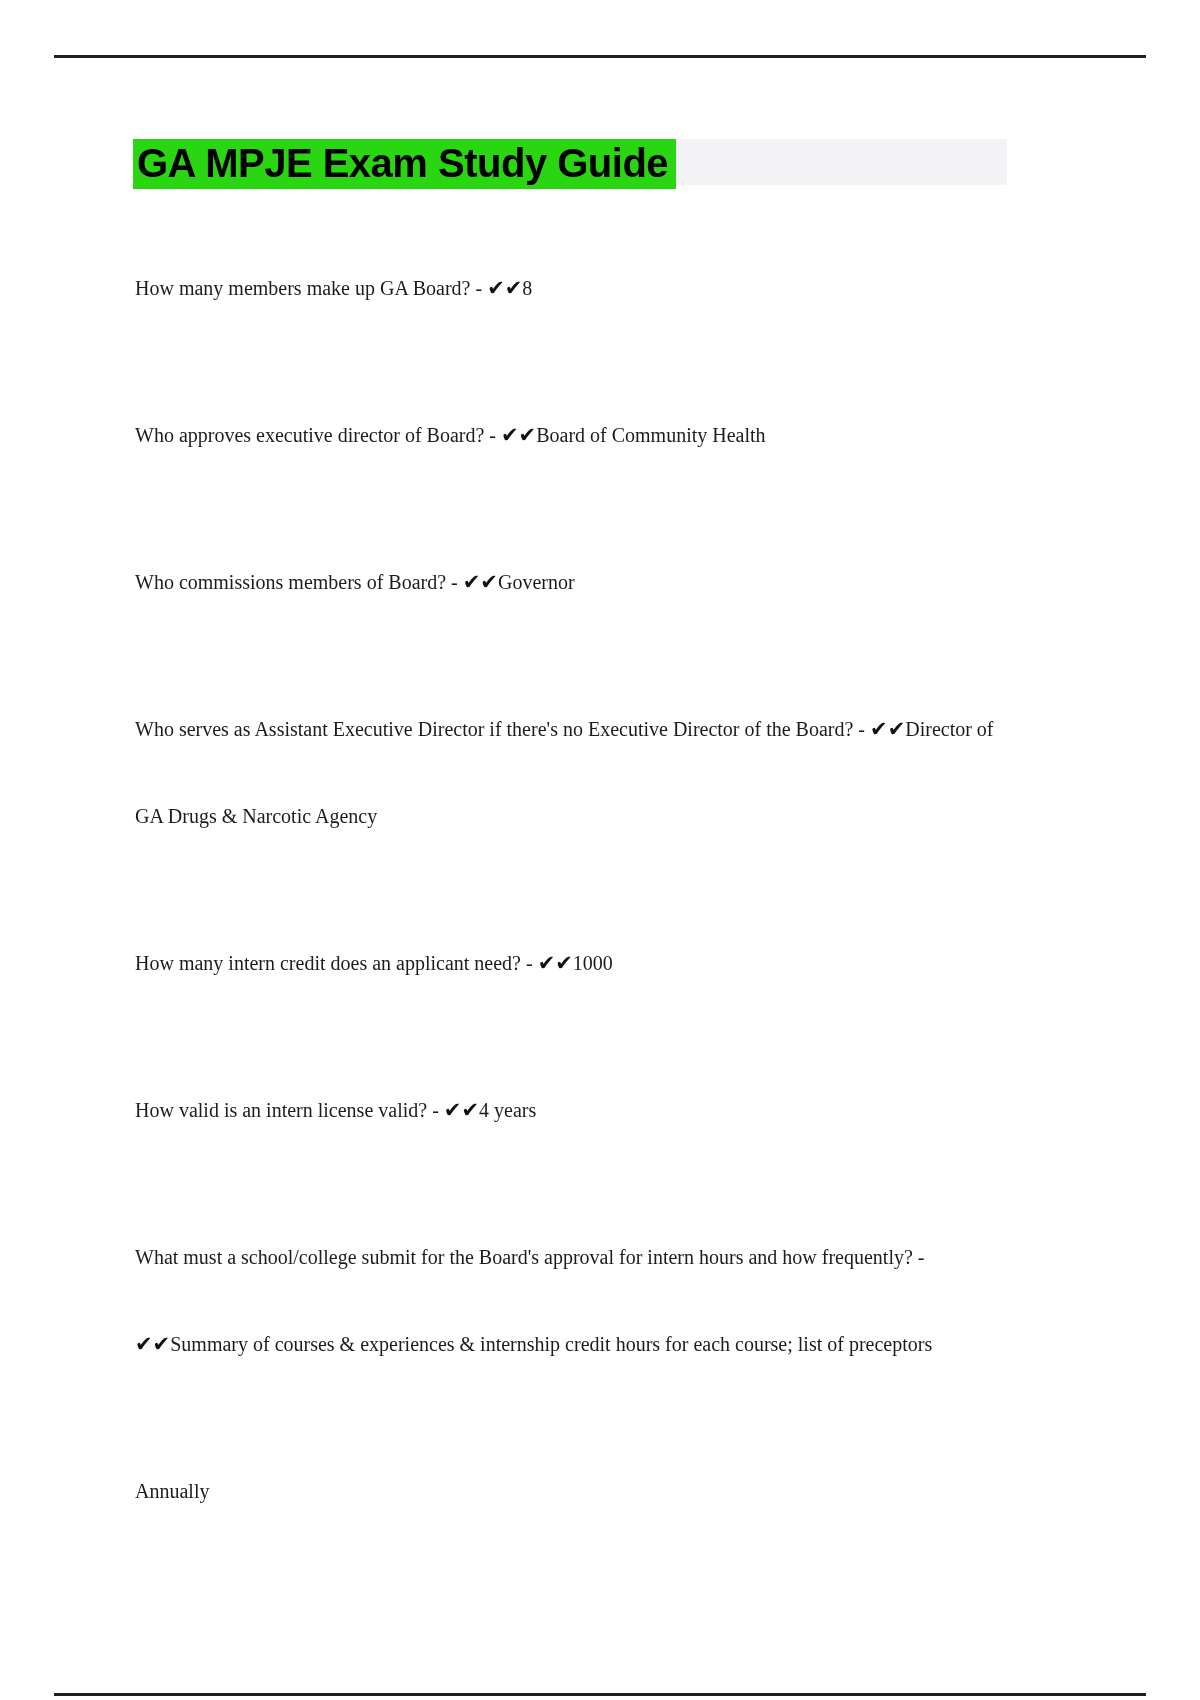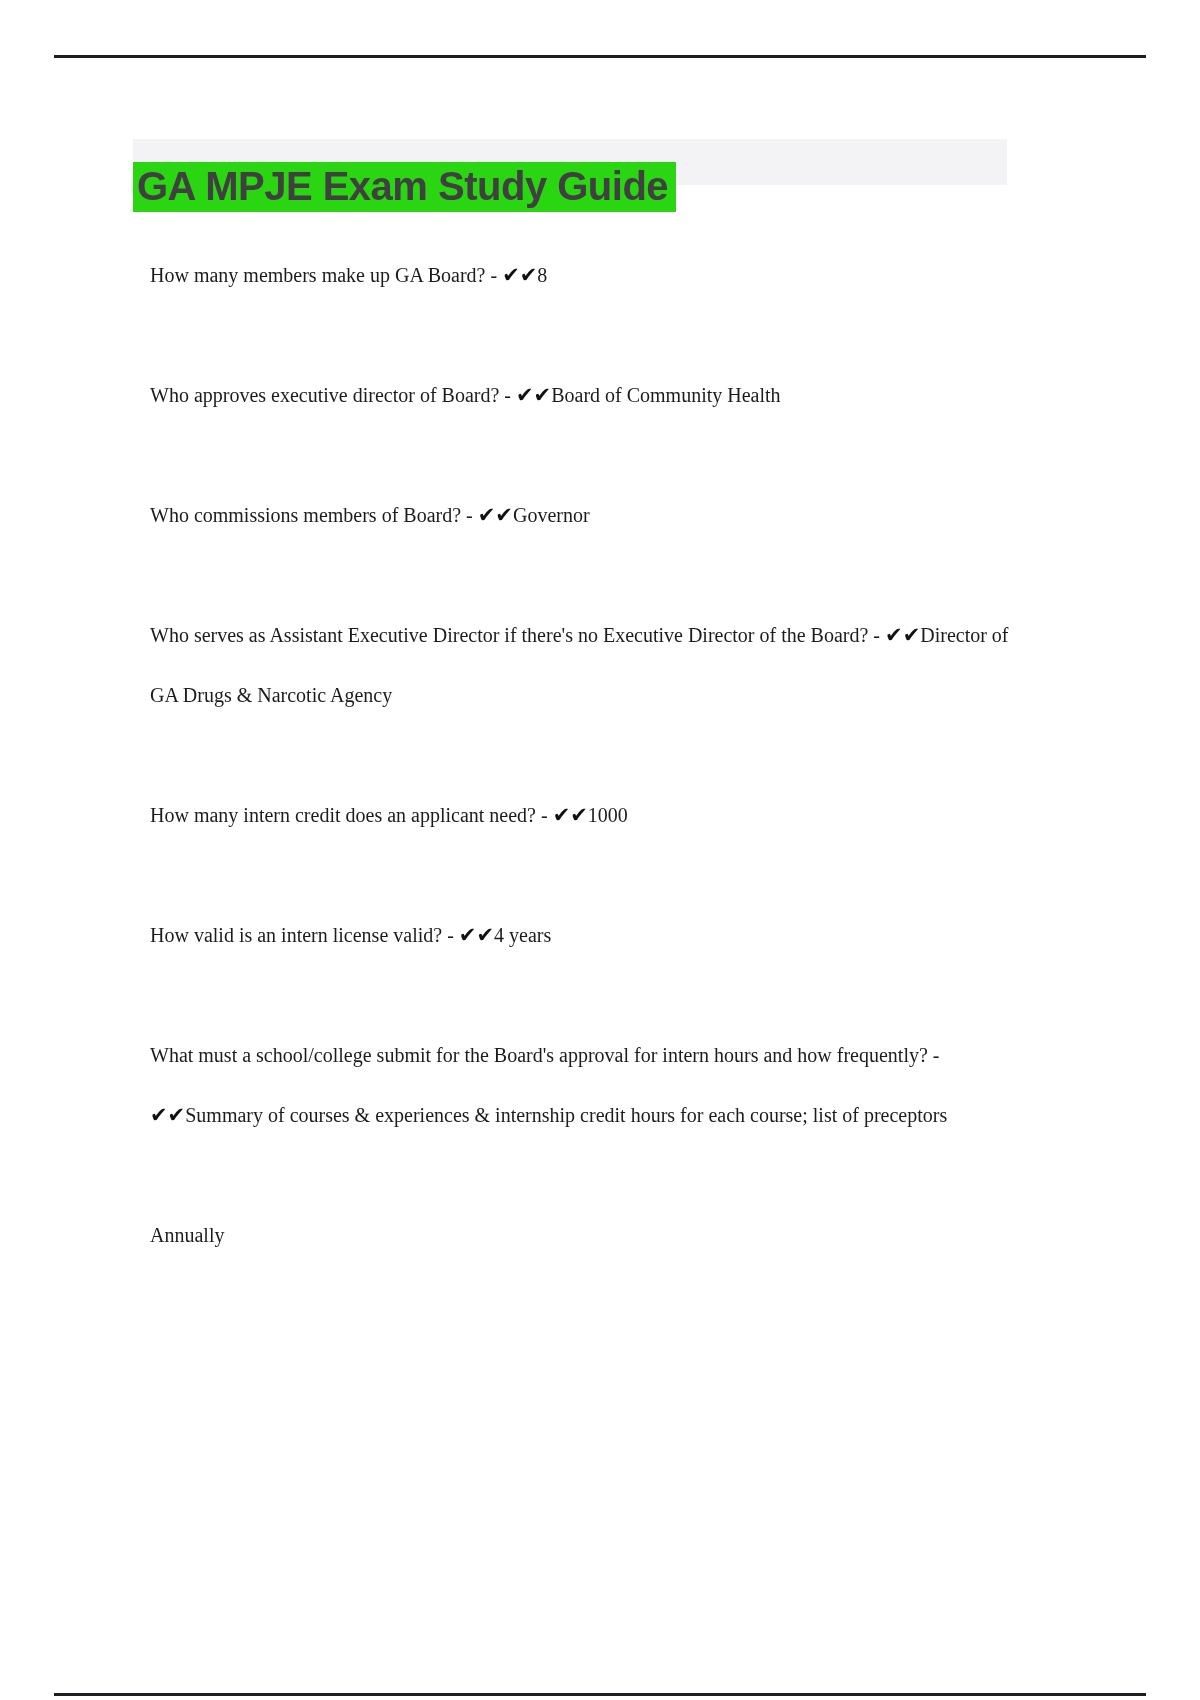--- a/index.html
+++ b/index.html
@@ -45,46 +45,46 @@
   }
   .page-title .hl {
     display: inline-block;
     padding: 1px 8px 3px 4px;
     background: #29d611;
     color: #c32517;
   }
 
   .content {
     position: absolute;
-    left: 150px;
+    left: 135px;
     top: 0;
     width: 872px;
     padding-top: 245px;
     font-size: 20px;
-    line-height: 60px;
+    line-height: 87px;
   }
   .content p {
     margin: 0 0 60px 0;
   }
   .check {
     font-family: "DejaVu Sans", sans-serif;
     font-weight: 700;
     font-size: 21px;
     color: #111111;
   }
 </style>
 </head>
 <body>
 
 <div class="page">
 
   <div class="rule rule-top" style="background: rgb(31, 31, 35);"></div>
 
   <div class="title-strip" style="background: rgb(243, 243, 246);">
-    <h1 class="page-title"><span class="hl" style="background: rgb(41, 214, 17); color: #404040; margin-top: 23px;">GA MPJE Exam Study Guide</span></h1>
+    <h1 class="page-title"><span class="hl" style="background: rgb(41, 214, 17); color: #000000;">GA MPJE Exam Study Guide</span></h1>
   </div>
 
   <div class="content">
     <div id="qa-list">
   <p class="qa"><span class="q">How many members make up GA Board?</span><span class="sep"> - </span><span class="check">✔✔</span><span class="a">8</span></p>
 
   <p class="qa"><span class="q">Who approves executive director of Board?</span><span class="sep"> - </span><span class="check">✔✔</span><span class="a">Board of Community Health</span></p>
 
   <p class="qa"><span class="q">Who commissions members of Board?</span><span class="sep"> - </span><span class="check">✔✔</span><span class="a">Governor</span></p>
 

